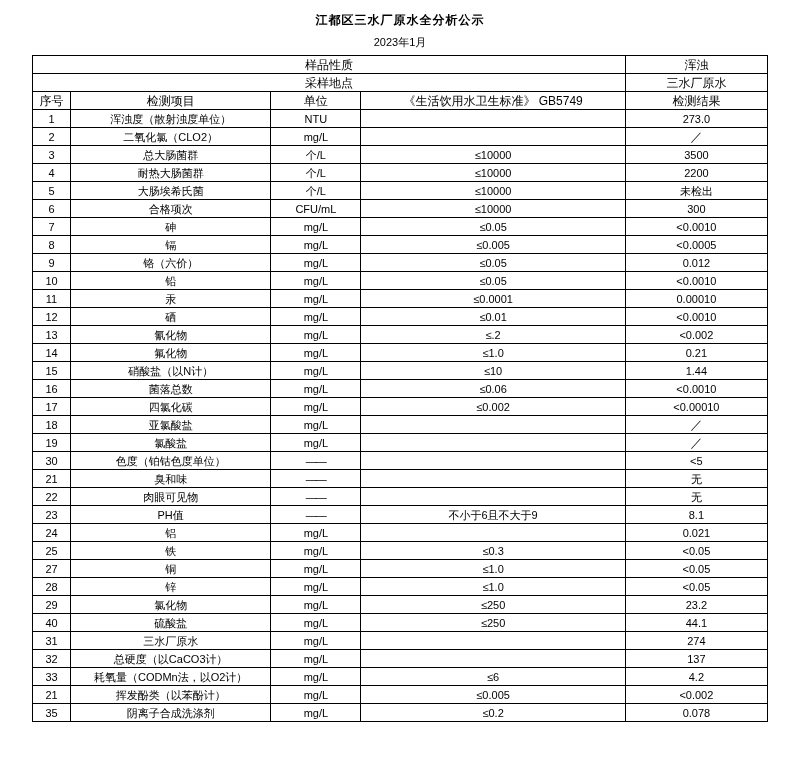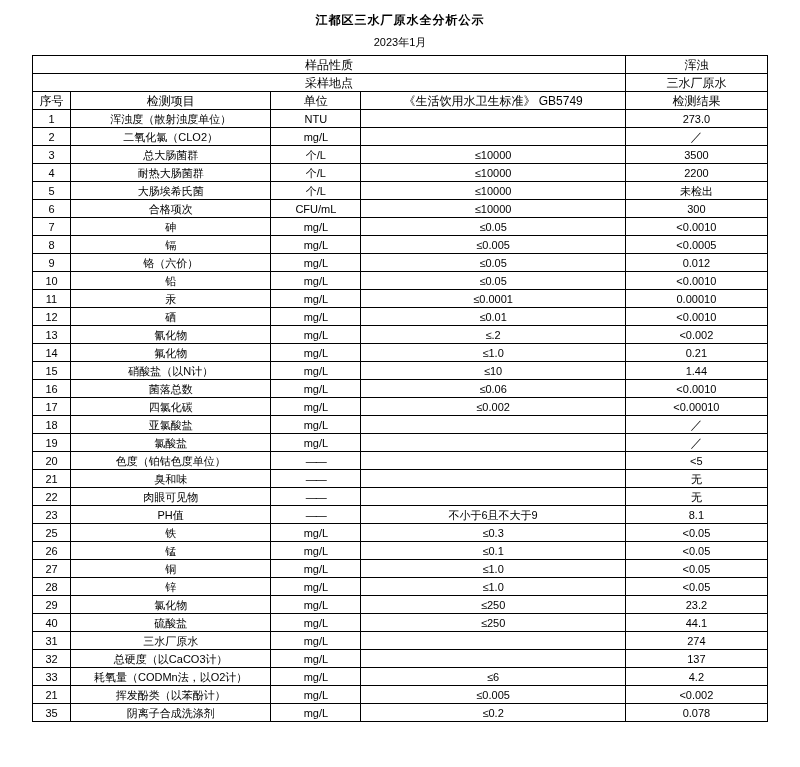--- a/index.html
+++ b/index.html
@@ -237,21 +237,21 @@
           <td class="slash">／</td>
         </tr>
         <tr>
           <td>19</td>
           <td class="item-cell">氯酸盐</td>
           <td>mg/L</td>
           <td></td>
           <td class="slash">／</td>
         </tr>
         <tr>
-          <td>20</td>
+          <td>30</td>
           <td class="item-cell">色度（铂钴色度单位）</td>
           <td class="dash">——</td>
           <td></td>
           <td>&lt;5</td>
         </tr>
         <tr>
           <td>21</td>
           <td class="item-cell">臭和味</td>
           <td class="dash">——</td>
           <td></td>
@@ -265,34 +265,34 @@
           <td>无</td>
         </tr>
         <tr>
           <td>23</td>
           <td class="item-cell">PH值</td>
           <td class="dash">——</td>
           <td>不小于6且不大于9</td>
           <td>8.1</td>
         </tr>
         <tr>
+          <td>24</td>
+          <td class="item-cell">铝</td>
+          <td>mg/L</td>
+          <td></td>
+          <td>0.021</td>
+        </tr>
+        <tr>
           <td>25</td>
           <td class="item-cell">铁</td>
           <td>mg/L</td>
           <td>≤0.3</td>
           <td>&lt;0.05</td>
         </tr>
         <tr>
-          <td>26</td>
-          <td class="item-cell">锰</td>
-          <td>mg/L</td>
-          <td>≤0.1</td>
-          <td>&lt;0.05</td>
-        </tr>
-        <tr>
           <td>27</td>
           <td class="item-cell">铜</td>
           <td>mg/L</td>
           <td>≤1.0</td>
           <td>&lt;0.05</td>
         </tr>
         <tr>
           <td>28</td>
           <td class="item-cell">锌</td>
           <td>mg/L</td>

